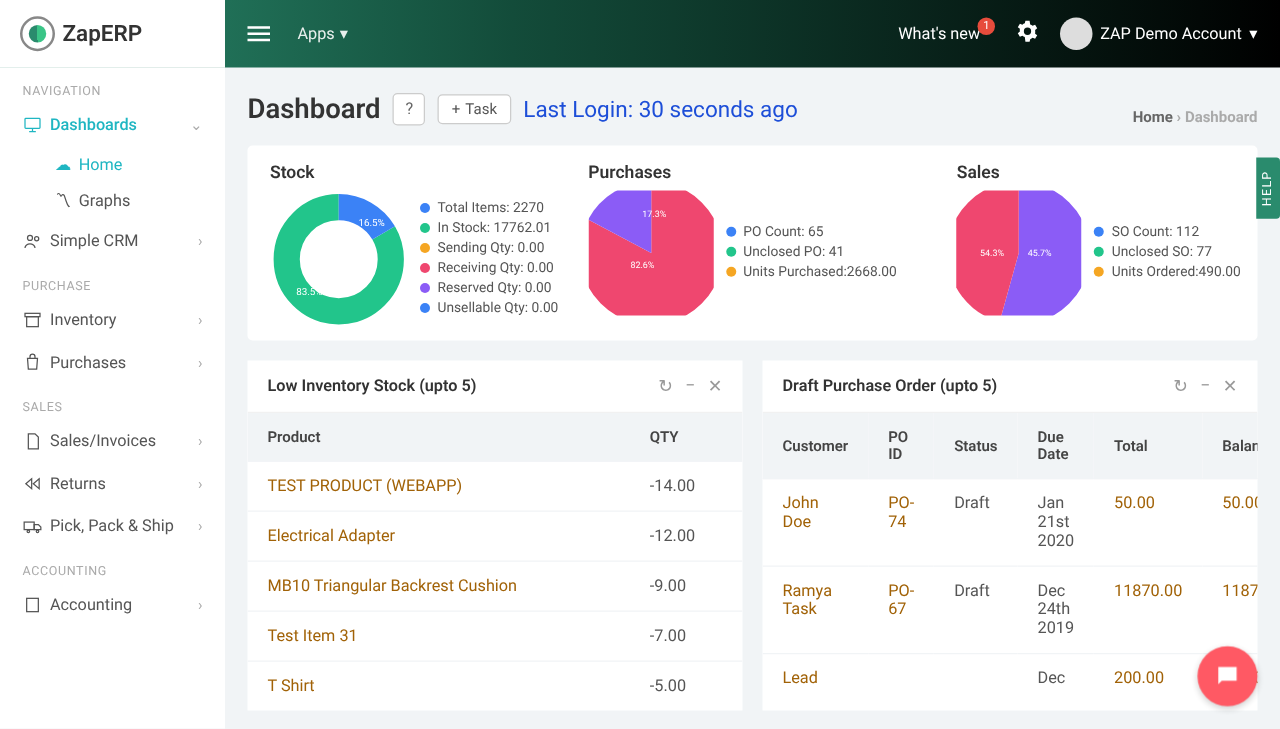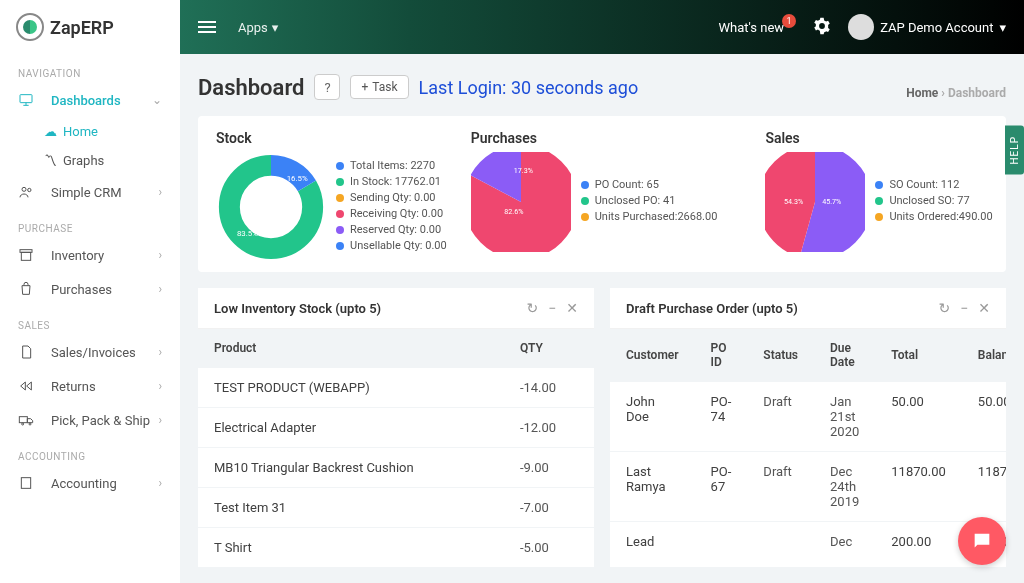--- a/index.html
+++ b/index.html
@@ -15,21 +15,21 @@
 .apps { font-size: 13px; color: #fff; opacity: .9; display: flex; align-items: center; gap: 4px; }
 .topbar-right { display: flex; align-items: center; gap: 16px; }
 .whatsnew { font-size: 13px; position: relative; padding-right: 12px; margin-left: 24px; }
 .badge { position: absolute; top: -6px; right: 0; background: #e74c3c; color: #fff; width: 14px; height: 14px; border-radius: 50%; font-size: 9px; display: flex; align-items: center; justify-content: center; }
 .avatar { width: 26px; height: 26px; border-radius: 50%; background: #ddd; }
 .account { display: flex; align-items: center; gap: 6px; font-size: 13px; }
 .gear-icon svg { width: 20px; height: 20px; fill: #fff; }
 .sidebar { position: absolute; left: 0; top: 54px; bottom: 0; width: 180px; background: #fff; overflow-y: auto; padding-bottom: 20px; }
 .nav-section-title { font-size: 10px; letter-spacing: .5px; color: #aaa; padding: 14px 18px 4px; text-transform: uppercase; }
 .nav-item { display: flex; align-items: center; justify-content: space-between; padding: 9px 18px; color: #555; cursor: pointer; }
-.nav-item .left { display: flex; align-items: center; gap: 17px; }
+.nav-item .left { display: flex; align-items: center; gap: 6px; }
 .nav-item.active { color: #1fb6c2; font-weight: 500; }
 .nav-icon { width: 16px; height: 16px; display: flex; align-items: center; justify-content: center; }
 .nav-icon svg { width: 16px; height: 16px; fill: none; stroke: currentColor; stroke-width: 1.5; }
 .nav-sub { padding-left: 44px; }
 .nav-sub-item { padding: 7px 0; color: #555; cursor: pointer; font-size: 13px; display: flex; align-items: center; gap: 6px; }
 .nav-sub-item.active { color: #1fb6c2; }
 .chev { font-size: 12px; color: #aaa; }
 .main { position: absolute; left: 180px; right: 0; top: 54px; bottom: 0; overflow-y: auto; padding: 20px 18px; }
 .page-header { display: flex; align-items: flex-end; justify-content: space-between; margin-bottom: 16px; }
 .page-header-left { display: flex; align-items: center; gap: 10px; }
@@ -52,21 +52,21 @@
 .help-tab { position: absolute; right: -18px; top: 10px; background: #2a8b6d; color: #fff; padding: 10px 4px; font-size: 10px; writing-mode: vertical-rl; transform: rotate(180deg); border-radius: 3px 0 0 3px; letter-spacing: 1px; }
 .panels-row { display: flex; gap: 16px; margin-top: 16px; }
 .panel { background: #fff; border-radius: 0; flex: 1; overflow: hidden; }
 .panel-header { display: flex; align-items: center; justify-content: space-between; padding: 12px 16px; border-bottom: 1px solid #f1f1f1; }
 .panel-title { font-weight: 600; font-size: 13px; color: #333; }
 .panel-ctrls { display: flex; gap: 10px; color: #999; font-size: 14px; }
 .panel-ctrls span { cursor: pointer; }
 table { width: 100%; border-collapse: collapse; font-size: 13px; }
 thead th { background: #f1f4f6; text-align: left; padding: 12px 16px; font-weight: 600; color: #444; font-size: 12px; }
 tbody td { padding: 12px 16px; border-top: 1px solid #f1f4f6; color: #555; vertical-align: top; }
-tbody td.link { color: #404040; }
+tbody td.link { color: #a16207; }
 .fab { position: fixed; right: 18px; bottom: 18px; width: 48px; height: 48px; border-radius: 50%; background: #ff5964; display: flex; align-items: center; justify-content: center; box-shadow: 0 2px 6px rgba(0,0,0,.2); cursor: pointer; }
 .fab svg { fill: #fff; width: 22px; height: 22px; }
 </style>
 </head>
 <body>
 
 <div class="topbar">
   <div class="logo-cell">
     <span class="logo-icon"></span>
     <span>ZapERP</span>
@@ -396,21 +396,21 @@
         <tbody>
           <tr>
               <td class="link">John Doe</td>
               <td class="link">PO-74</td>
               <td>Draft</td>
               <td>Jan 21st 2020</td>
               <td class="link">50.00</td>
               <td class="link">50.00</td>
             </tr>
           <tr>
-              <td class="link">Last Ramya</td>
+              <td class="link">Ramya Task</td>
               <td class="link">PO-67</td>
               <td>Draft</td>
               <td>Dec 24th 2019</td>
               <td class="link">11870.00</td>
               <td class="link">11870.00</td>
             </tr>
           <tr>
               <td class="link">Lead</td>
               <td class="link"></td>
               <td></td>

